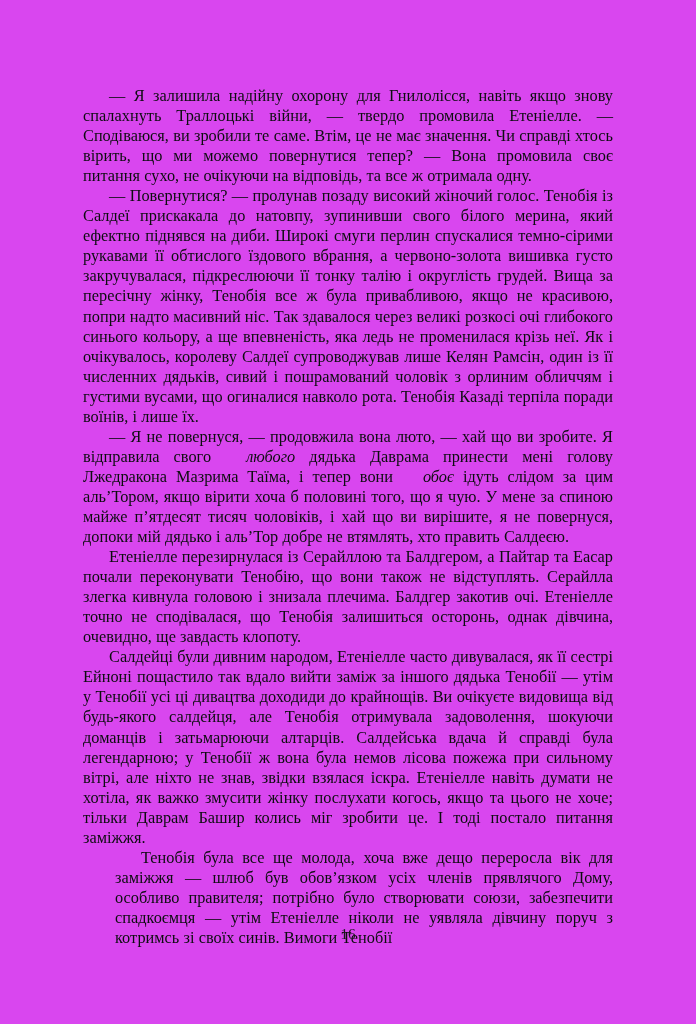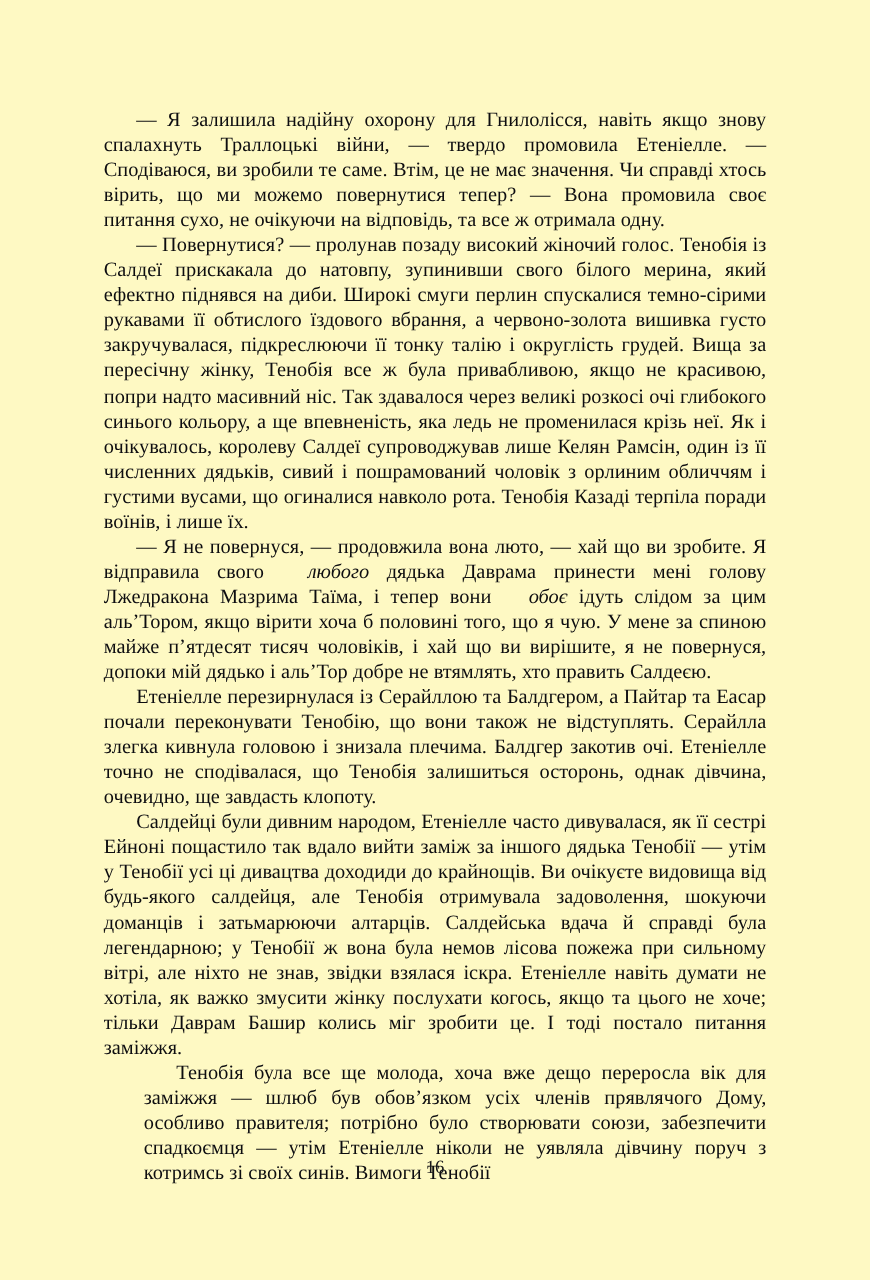--- a/index.html
+++ b/index.html
@@ -15,21 +15,21 @@
     font-family: "Liberation Serif", "DejaVu Serif", serif;
     color: #0d0d10;
     -webkit-font-smoothing: antialiased;
   }
   .page {
     position: absolute;
     left: 0;
     top: 0;
     width: 696px;
     height: 1024px;
-    background: #fef9c3;
+    background: #d946ef;
     overflow: hidden;
   }
   .text-block {
     position: absolute;
     left: 83px;
     top: 86px;
     width: 530px;
   }
   p.para {
     margin: 0;

